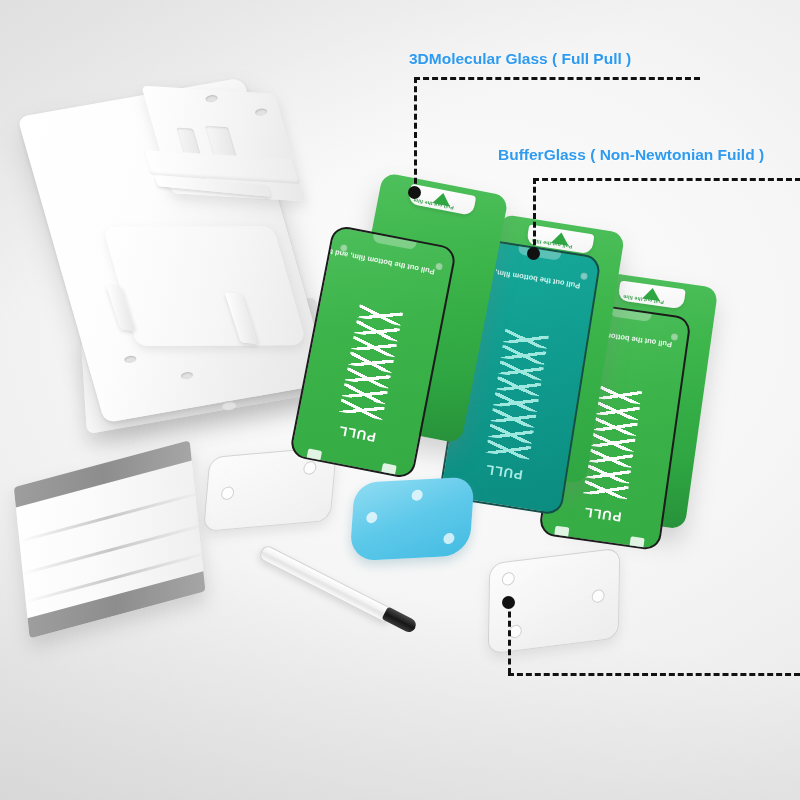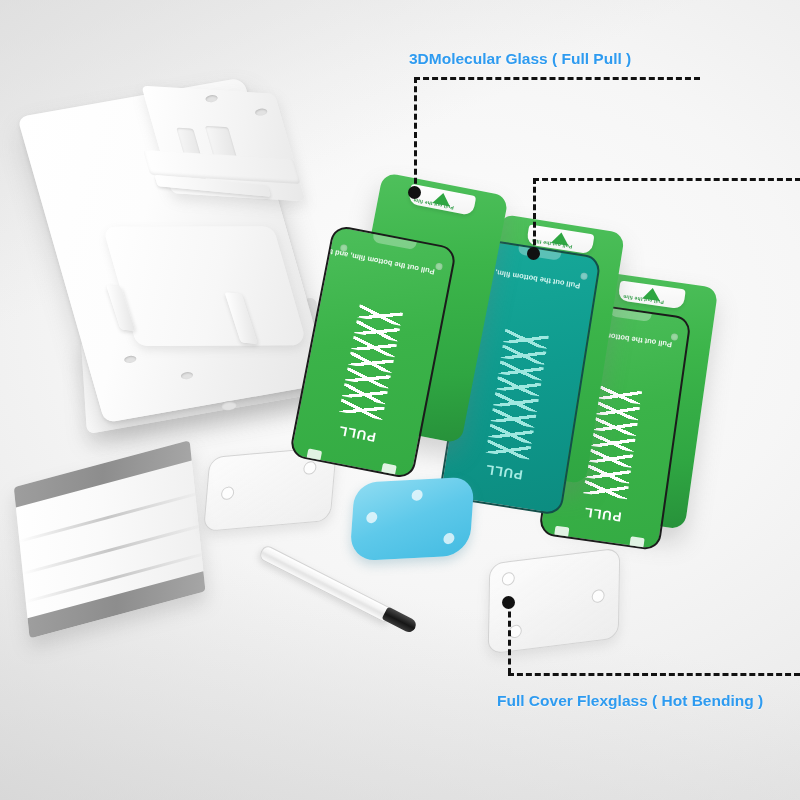--- a/index.html
+++ b/index.html
@@ -517,21 +517,21 @@
       <div class="glass-foot" style="left:16px;"></div>
       <div class="glass-foot" style="right:16px;"></div>
     </div>
   </div>
 
   <div class="callout-label" style="left:409px; top:50px;">3DMolecular Glass ( Full Pull )</div>
   <div class="dash-h" style="left:414px; top:77px; width:286px;"></div>
   <div class="dash-v" style="left:414px; top:77px; height:116px;"></div>
   <div class="cdot" style="left:408px; top:186px;"></div>
 
+  <div class="callout-label" style="left:498px; top:146px;">BufferGlass ( Non-Newtonian Fuild )</div>
   <div class="dash-h" style="left:533px; top:178px; width:268px;"></div>
   <div class="dash-v" style="left:533px; top:178px; height:76px;"></div>
   <div class="cdot" style="left:527px; top:247px;"></div>
 
   <div class="cdot" style="left:502px; top:596px;"></div>
   <div class="dash-v" style="left:508px; top:602px; height:72px;"></div>
   <div class="dash-h" style="left:508px; top:673px; width:292px;"></div>
-  <div class="callout-label" style="left:497px; top:692px;">Full Cover Flexglass ( Hot Bending )</div>
 </div>
 
 </body></html>

